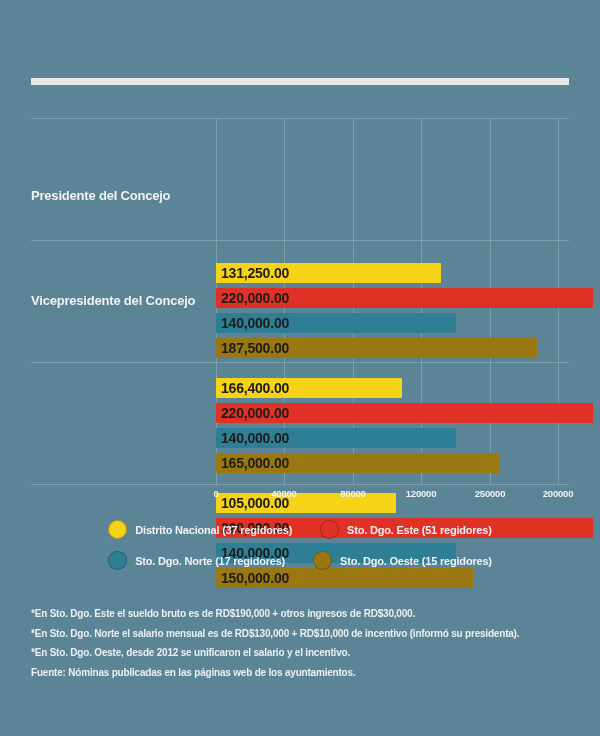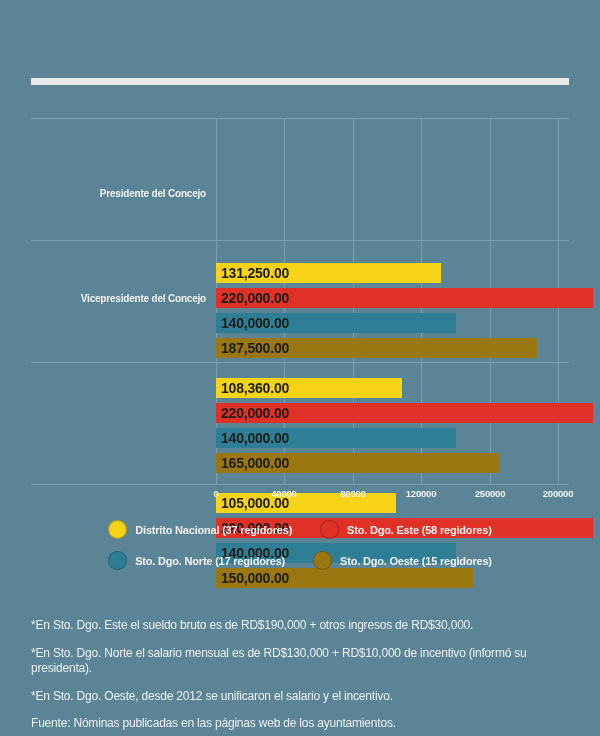--- a/index.html
+++ b/index.html
@@ -74,22 +74,22 @@
     position: absolute;
     left: 0;
     width: 538px;
     height: 1px;
     background: #7ba0ae;
   }
   .cat-label {
     position: absolute;
     left: 0;
     width: 175px;
-    text-align: right;
-    font-size: 10px;
+    text-align: left;
+    font-size: 13px;
     font-weight: bold;
     color: #f2f2f2;
     letter-spacing: -0.2px;
   }
   .bar {
     position: absolute;
     height: 20px;
     border-radius: 0;
   }
   .bar-value {
@@ -147,27 +147,26 @@
   }
 
   
   .notes {
     position: absolute;
     left: 31px;
     top: 606px;
     width: 545px;
   }
   .note {
-    font-size: 12px;
-    font-weight: normal;
+    font-size: 10px;
+    font-weight: bold;
     color: #eceff0;
     letter-spacing: -0.2px;
     line-height: 15.5px;
     margin-bottom: 4px;
-    margin-top: 12px;
   }
 </style>
 </head>
 <body>
 
 <div class="page">
 
   <div class="title-rule"></div>
 
   <div class="chart">
@@ -194,21 +193,21 @@
 
     <div class="bar" style="left:185px; top:195px; width:240px; background:#2e7f96;"></div>
     <div class="bar-value" style="top:195px;">140,000.00</div>
 
     <div class="bar" style="left:185px; top:220px; width:321px; background:#9a7711;"></div>
     <div class="bar-value" style="top:220px;">187,500.00</div>
 
     <div class="cat-label" style="top:175px;">Vicepresidente del Concejo</div>
 
     <div class="bar" style="left:185px; top:260px; width:186px; background:#f6d316;"></div>
-    <div class="bar-value" style="top:260px;">108,360.00</div>
+    <div class="bar-value" style="top:260px;">166,400.00</div>
 
     <div class="bar" style="left:185px; top:285px; width:377px; background:#e03127;"></div>
     <div class="bar-value" style="top:285px;">220,000.00</div>
 
     <div class="bar" style="left:185px; top:310px; width:240px; background:#2e7f96;"></div>
     <div class="bar-value" style="top:310px;">140,000.00</div>
 
     <div class="bar" style="left:185px; top:335px; width:283px; background:#9a7711;"></div>
     <div class="bar-value" style="top:335px;">165,000.00</div>
 
@@ -234,21 +233,21 @@
   </div>
 
   <div class="legend">
     <div class="legend-row">
       <div class="legend-item">
         <span class="legend-dot" style="background:#f6d316;"></span>
         <span class="legend-label">Distrito Nacional (37 regidores)</span>
       </div>
       <div class="legend-item">
         <span class="legend-dot" style="background:#e03127;"></span>
-        <span class="legend-label">Sto. Dgo. Este (58 regidores)</span>
+        <span class="legend-label">Sto. Dgo. Este (51 regidores)</span>
       </div>
     </div>
     <div class="legend-row">
       <div class="legend-item">
         <span class="legend-dot" style="background:#2e7f96;"></span>
         <span class="legend-label">Sto. Dgo. Norte (17 regidores)</span>
       </div>
       <div class="legend-item">
         <span class="legend-dot" style="background:#9a7711;"></span>
         <span class="legend-label">Sto. Dgo. Oeste (15 regidores)</span>

